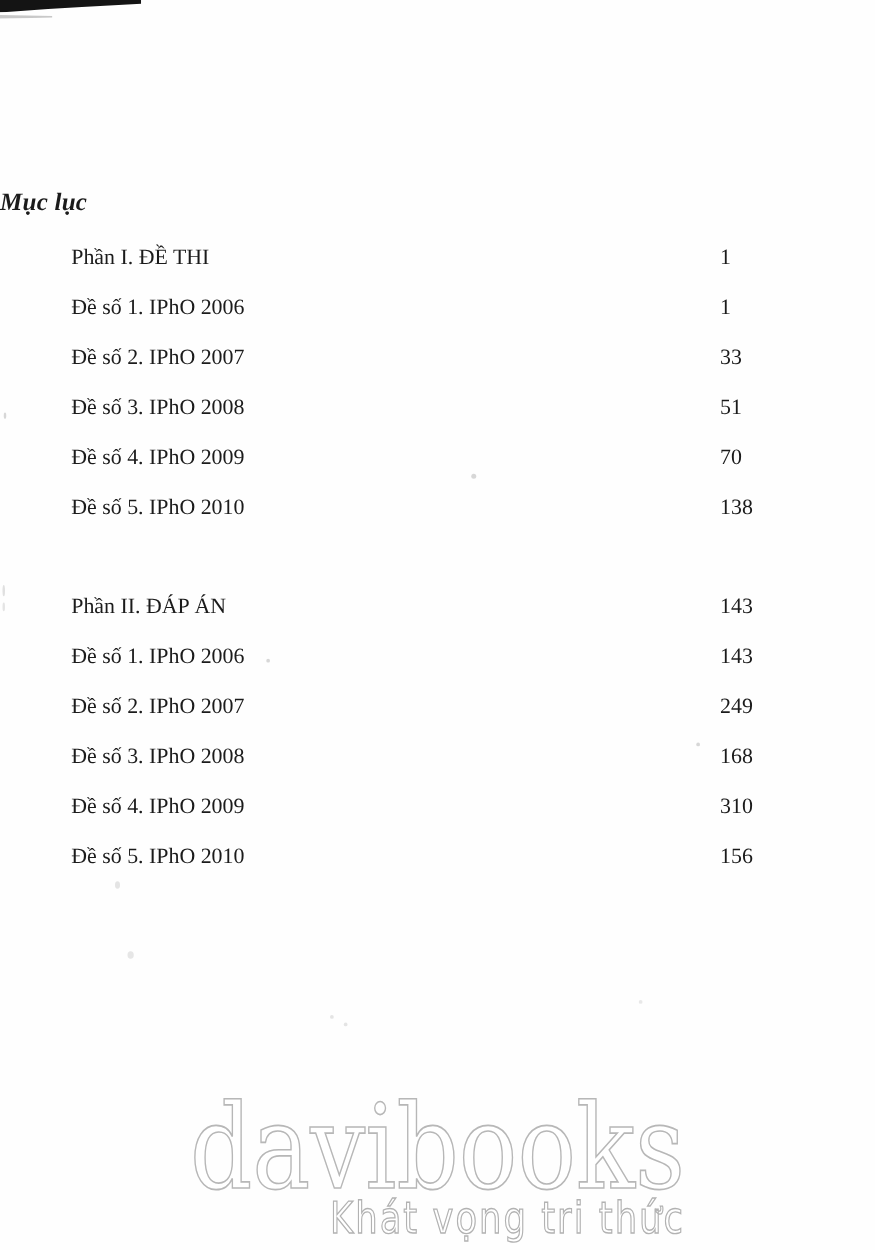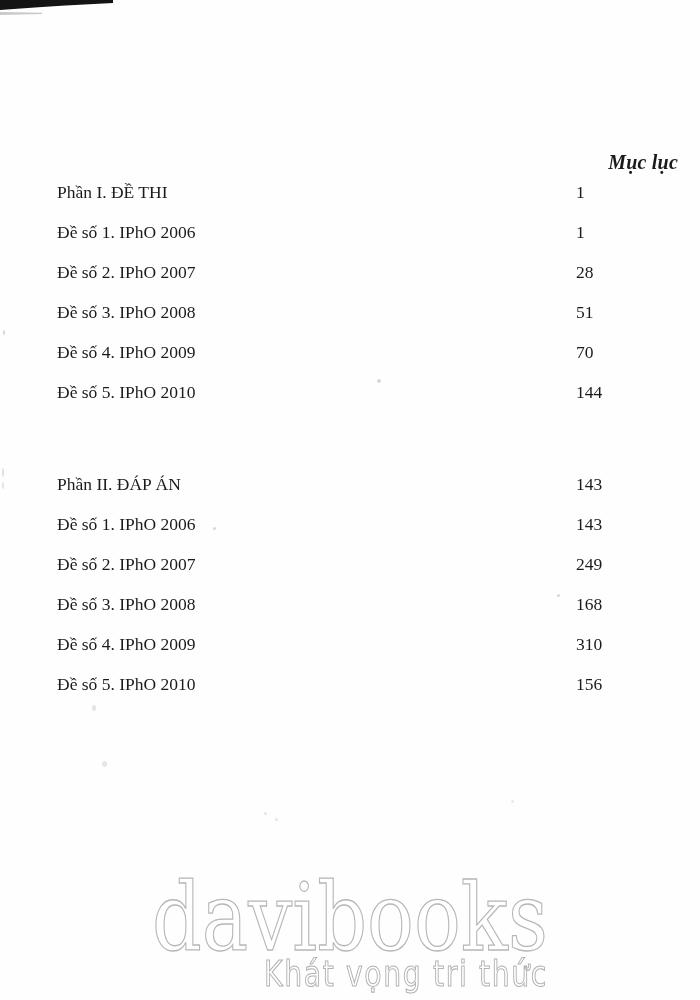--- a/index.html
+++ b/index.html
@@ -36,33 +36,33 @@
     background: #a8a8a8;
     border-radius: 50%;
     opacity: 0.45;
   }
   
   .doc-title {
     position: absolute;
     top: 151px;
     left: 0;
     width: 678px;
-    text-align: right;
+    text-align: left;
     font-size: 20px;
     font-weight: bold;
     font-style: italic;
     letter-spacing: 0.2px;
   }
   
   .toc-section {
     position: absolute;
     left: 57px;
     width: 563px;
   }
-  .toc-part1 { top: 172px; }
+  .toc-part1 { top: 185px; }
   .toc-part2 { top: 464px; }
   .toc-row {
     position: relative;
     height: 40px;
     line-height: 40px;
     font-size: 17.5px;
     white-space: nowrap;
   }
   .toc-page {
     position: absolute;
@@ -117,33 +117,33 @@
   <div class="toc-row">
     <span>Phần I. ĐỀ THI</span>
     <span class="toc-page">1</span>
   </div>
   <div class="toc-row">
     <span>Đề số 1. IPhO 2006</span>
     <span class="toc-page">1</span>
   </div>
   <div class="toc-row">
     <span>Đề số 2. IPhO 2007</span>
-    <span class="toc-page">28</span>
+    <span class="toc-page">33</span>
   </div>
   <div class="toc-row">
     <span>Đề số 3. IPhO 2008</span>
     <span class="toc-page">51</span>
   </div>
   <div class="toc-row">
     <span>Đề số 4. IPhO 2009</span>
     <span class="toc-page">70</span>
   </div>
   <div class="toc-row">
     <span>Đề số 5. IPhO 2010</span>
-    <span class="toc-page">144</span>
+    <span class="toc-page">138</span>
   </div>
 </div>
 
 <div class="toc-section toc-part2">
   <div class="toc-row">
     <span>Phần II. ĐÁP ÁN</span>
     <span class="toc-page">143</span>
   </div>
   <div class="toc-row">
     <span>Đề số 1. IPhO 2006</span>

